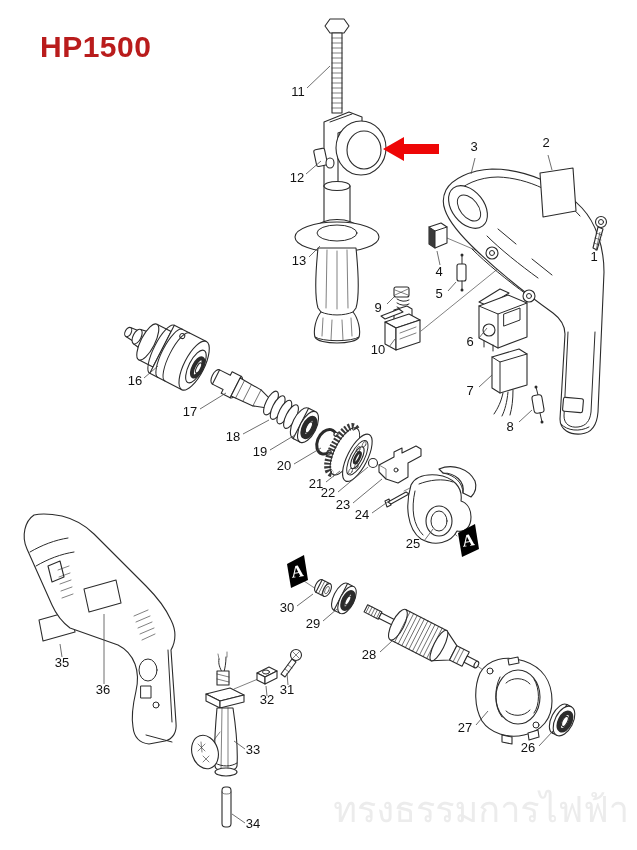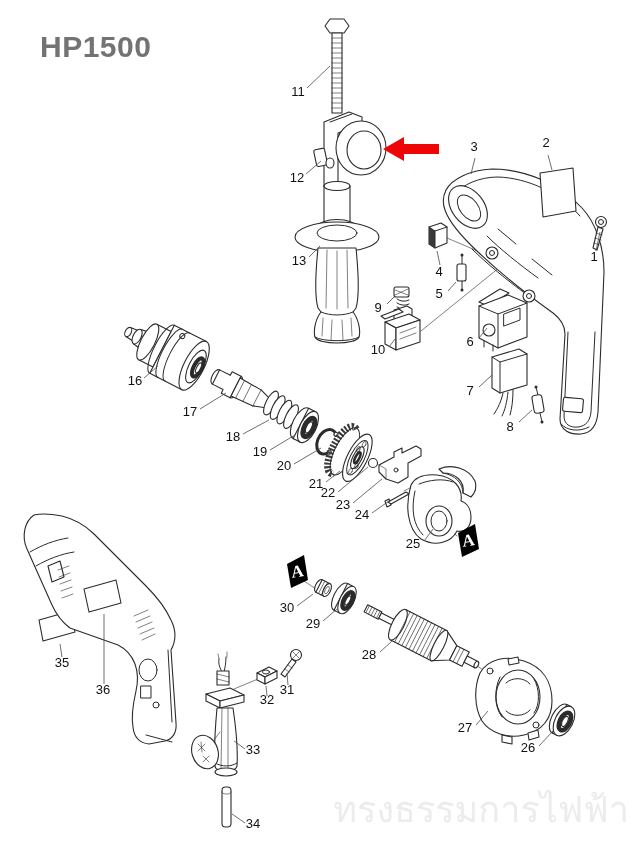--- a/index.html
+++ b/index.html
@@ -1,19 +1,19 @@
 <!DOCTYPE html>
 <html><head>
 <meta charset="utf-8">
 <style>
   html,body{margin:0;padding:0;background:#fff;}
   .page{position:relative;width:637px;height:850px;background:#fff;overflow:hidden;
         font-family:"Liberation Sans",sans-serif;}
   .title{position:absolute;left:40px;top:30px;font-size:30px;font-weight:bold;
-         letter-spacing:.5px;color:#737373;}
+         letter-spacing:.5px;color:#b91c1c;}
   .watermark{position:absolute;right:8px;bottom:12px;font-size:36px;color:#ececec;
              white-space:nowrap;font-family:"Liberation Sans",sans-serif;}
   svg.diagram{position:absolute;left:0;top:0;}
   .fw{fill:#fff;stroke:#2b2b2b;stroke-width:1.1;stroke-linejoin:round;stroke-linecap:round;}
   .ln{fill:none;stroke:#2b2b2b;stroke-width:1;stroke-linejoin:round;stroke-linecap:round;}
   .thin{stroke-width:.6;}
   .leader{stroke:#4a4a4a;stroke-width:.8;}
   .callout{font-size:13px;fill:#111;text-anchor:middle;font-family:"Liberation Sans",sans-serif;}
   .marker-letter{font-size:17px;font-weight:bold;fill:#fff;text-anchor:middle;
                  font-family:"Liberation Serif",serif;}

